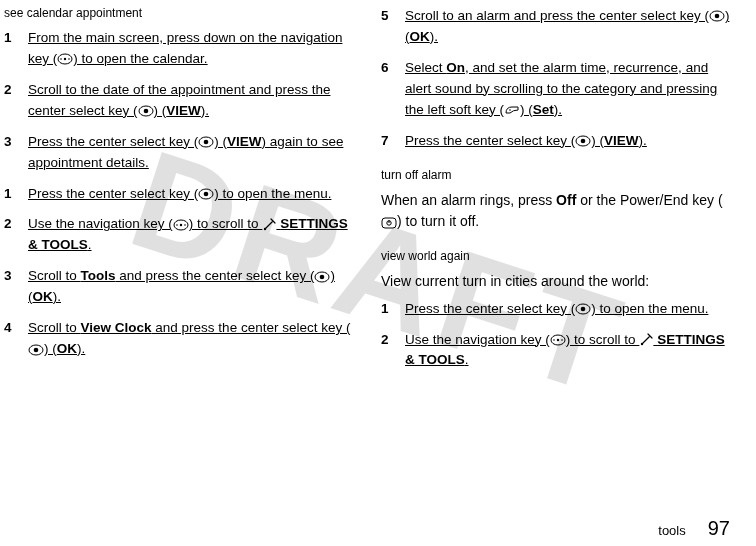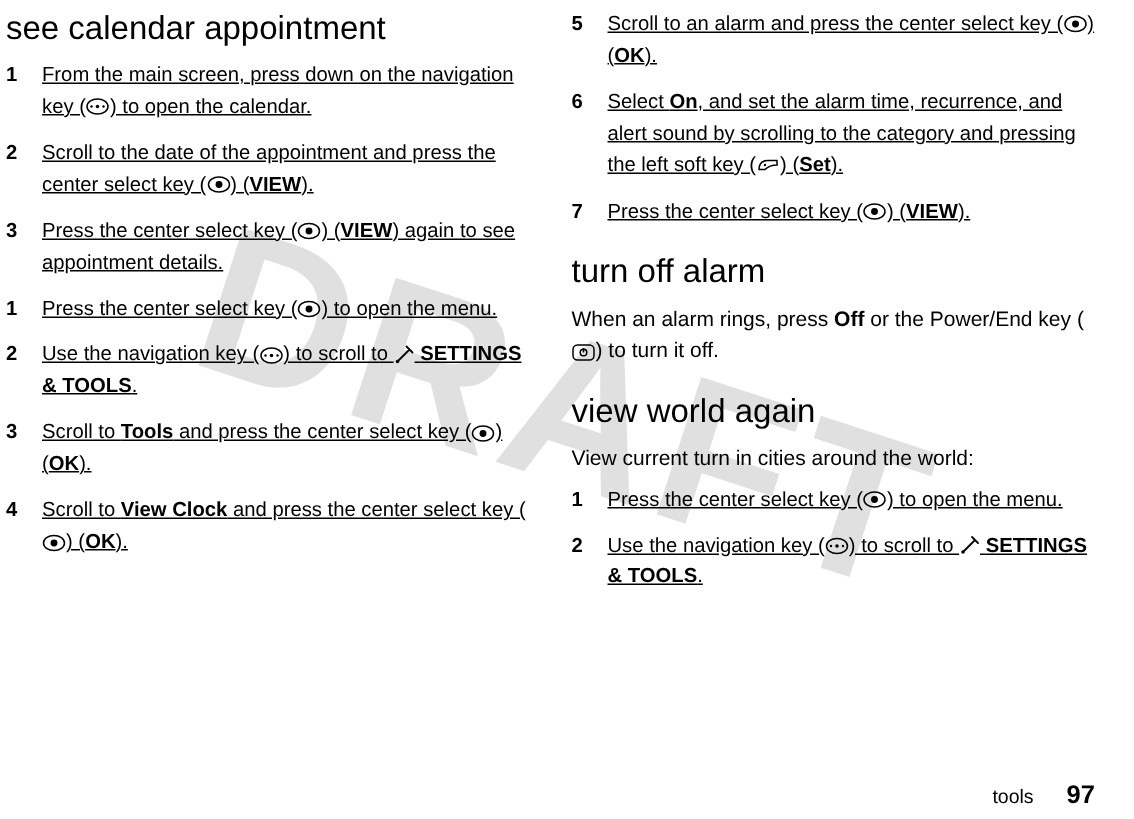--- a/index.html
+++ b/index.html
@@ -31,21 +31,21 @@
     z-index: 1;
     display: flex;
     gap: 28px;
     padding: 6px 26px 0 4px;
   }
   .col {
     flex: 1;
     min-width: 0;
   }
   h2 {
-    font-size: 22px;
+    font-size: 12px;
     font-weight: 400;
     margin-bottom: 8px;
     margin-top: 16px;
     color: #000;
   }
   .col h2:first-child { margin-top: 0; }
   .intro {
     font-size: 14px;
     line-height: 1.55;
     margin-bottom: 6px;
@@ -87,21 +87,21 @@
   }
   .footer {
     position: absolute;
     bottom: 6px;
     right: 26px;
     font-size: 13px;
     display: flex;
     align-items: baseline;
     gap: 22px;
   }
-  .footer .pg { font-size: 17px; font-weight: 700; }
+  .footer .pg { font-size: 20px; font-weight: 400; }
 </style>
 </head>
 <body>
 
 <div class="watermark">DRAFT</div>
 
 <div class="page">
   <div class="col">
     <h2>see calendar appointment</h2>
     <ol id="cal-list">

